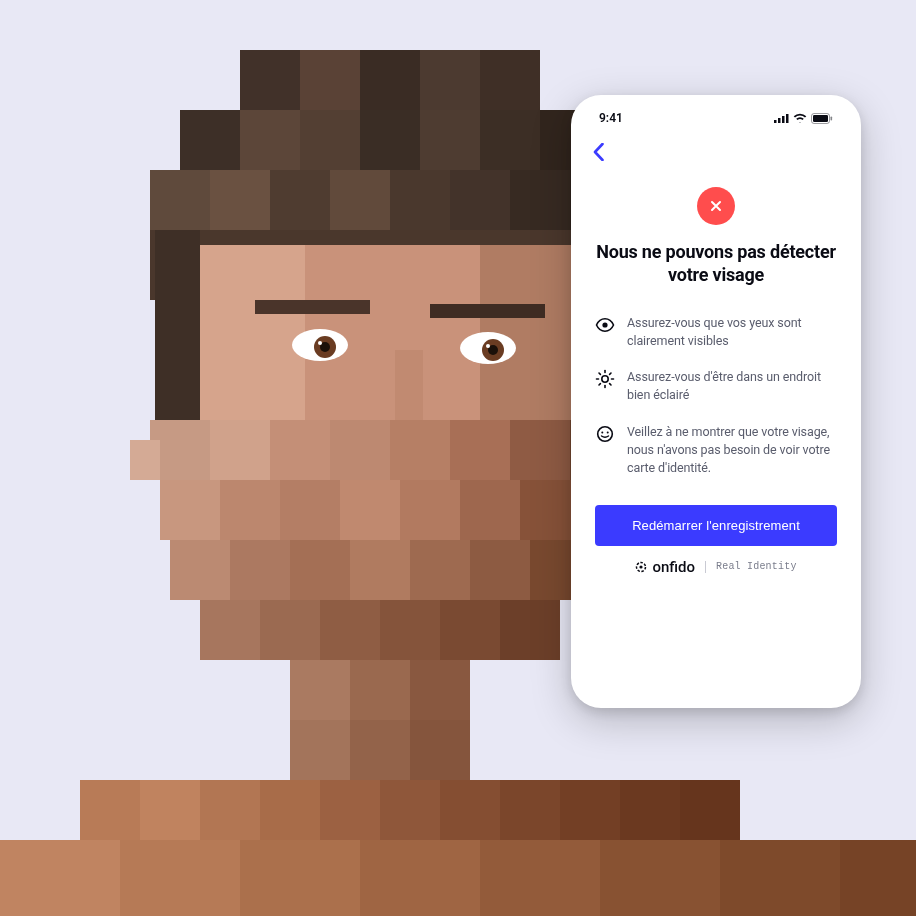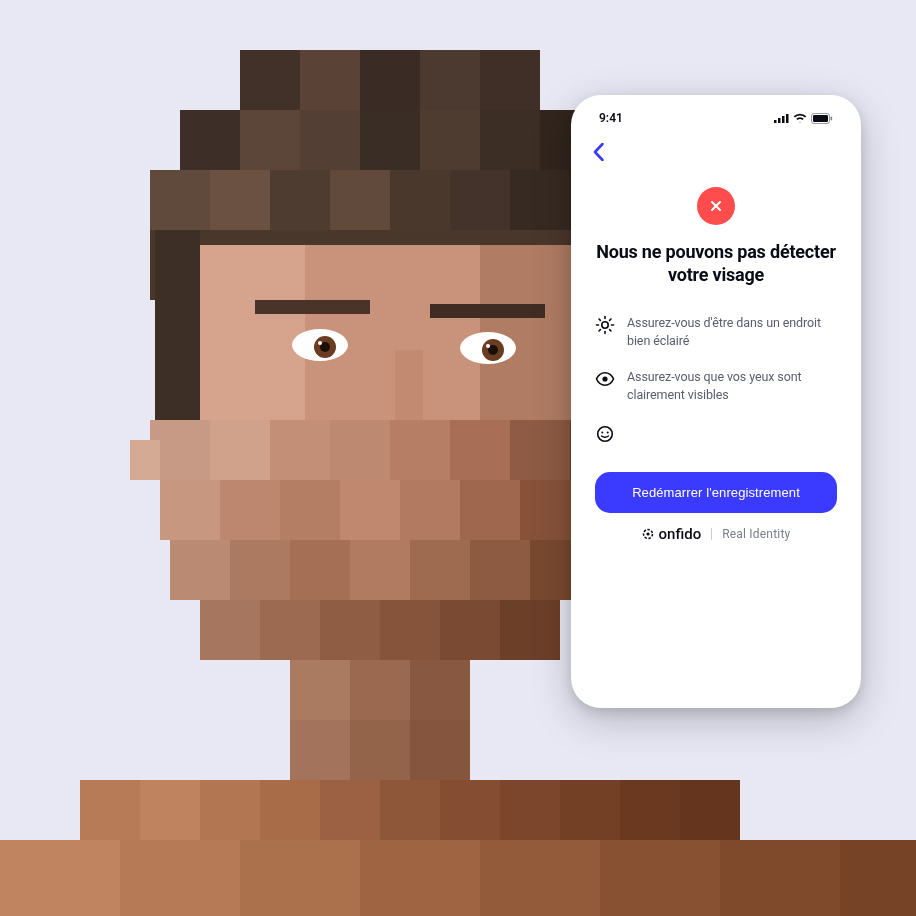--- a/index.html
+++ b/index.html
@@ -97,21 +97,21 @@
       font-size: 12.5px;
       line-height: 1.45;
       color: #5a5d6d;
       letter-spacing: -0.1px;
     }
     .cta {
       width: 100%;
       background: #3b3bff;
       color: #ffffff;
       border: none;
-      border-radius: 15px;
+      border-radius: 4px;
       padding: 13px 10px;
       font-size: 13px;
       font-weight: 500;
       margin-top: 28px;
       cursor: pointer;
       letter-spacing: 0.1px;
     }
     .brand {
       display: flex;
       align-items: center;
@@ -126,23 +126,24 @@
       gap: 5px;
       font-size: 15px;
       font-weight: 500;
     }
     .brand .divider {
       width: 1px;
       height: 12px;
       background: #c9cad3;
     }
     .brand .tagline {
-      font-size: 12px;
+      font-size: 10px;
       color: #7a7d8c;
       letter-spacing: 0.2px;
+      font-family: Liberation Mono, monospace;
     }
   </style>
 </head>
 <body>
 
 <div class="pixel-bg">
   <svg width="916" height="916" viewBox="0 0 916 916">
     <rect x="0" y="0" width="916" height="916" fill="#e8e8f5"></rect>
 
     <g>
@@ -305,59 +306,60 @@
   <div class="content">
     <div class="error-circle">
       <svg width="14" height="14" viewBox="0 0 14 14">
           <path d="M3 3 L11 11 M11 3 L3 11" stroke="#ffffff" stroke-width="2" stroke-linecap="round"></path>
         </svg>
     </div>
 
     <h1 class="title">Nous ne pouvons pas détecter votre visage</h1>
 
     <div class="tips">
+      <div class="tip">
+        <span class="tip-icon">
+          <svg width="20" height="20" viewBox="0 0 20 20">
+              <path d="M1.5 10 C3.5 5.5 7 3.8 10 3.8 C13 3.8 16.5 5.5 18.5 10 C16.5 14.5 13 16.2 10 16.2 C7 16.2 3.5 14.5 1.5 10 Z" fill="none" stroke="#0a0b14" stroke-width="1.6"></path>
+              <circle cx="10" cy="10" r="2.6" fill="#0a0b14"></circle>
+            </svg>
+        </span>
+        <span class="tip-text">Assurez-vous que vos yeux sont clairement visibles</span>
+      </div>
+
       <div class="tip">
         <span class="tip-icon">
           <svg width="20" height="20" viewBox="0 0 20 20">
               <circle cx="10" cy="10" r="3.2" fill="none" stroke="#0a0b14" stroke-width="1.6"></circle>
               <g stroke="#0a0b14" stroke-width="1.6" stroke-linecap="round">
                 <line x1="10" y1="1.5" x2="10" y2="3.5"></line>
                 <line x1="10" y1="16.5" x2="10" y2="18.5"></line>
                 <line x1="1.5" y1="10" x2="3.5" y2="10"></line>
                 <line x1="16.5" y1="10" x2="18.5" y2="10"></line>
                 <line x1="4" y1="4" x2="5.4" y2="5.4"></line>
                 <line x1="14.6" y1="14.6" x2="16" y2="16"></line>
                 <line x1="4" y1="16" x2="5.4" y2="14.6"></line>
                 <line x1="14.6" y1="5.4" x2="16" y2="4"></line>
               </g>
             </svg>
         </span>
         <span class="tip-text">Assurez-vous d'être dans un endroit bien éclairé</span>
       </div>
 
-      <div class="tip">
-        <span class="tip-icon">
-          <svg width="20" height="20" viewBox="0 0 20 20">
-              <path d="M1.5 10 C3.5 5.5 7 3.8 10 3.8 C13 3.8 16.5 5.5 18.5 10 C16.5 14.5 13 16.2 10 16.2 C7 16.2 3.5 14.5 1.5 10 Z" fill="none" stroke="#0a0b14" stroke-width="1.6"></path>
-              <circle cx="10" cy="10" r="2.6" fill="#0a0b14"></circle>
-            </svg>
-        </span>
-        <span class="tip-text">Assurez-vous que vos yeux sont clairement visibles</span>
-      </div>
-
 
       <div class="tip">
         <span class="tip-icon">
           <svg width="20" height="20" viewBox="0 0 20 20">
               <circle cx="10" cy="10" r="7.3" fill="none" stroke="#0a0b14" stroke-width="1.6"></circle>
               <circle cx="7.3" cy="8.5" r="1" fill="#0a0b14"></circle>
               <circle cx="12.7" cy="8.5" r="1" fill="#0a0b14"></circle>
               <path d="M6.5 12 Q10 14.5 13.5 12" fill="none" stroke="#0a0b14" stroke-width="1.4" stroke-linecap="round"></path>
             </svg>
         </span>
+        <span class="tip-text">Veillez à ne montrer que votre visage, nous n'avons pas besoin de voir votre carte d'identité.</span>
       </div>
     </div>
 
     <button class="cta">Redémarrer l'enregistrement</button>
 
     <div class="brand">
       <span class="logo">
         <svg width="12" height="12" viewBox="0 0 12 12">
             <circle cx="6" cy="6" r="4.5" fill="none" stroke="#0a0b14" stroke-width="1.5" stroke-dasharray="2.5 1.5"></circle>
             <circle cx="6" cy="6" r="1.6" fill="#0a0b14"></circle>

